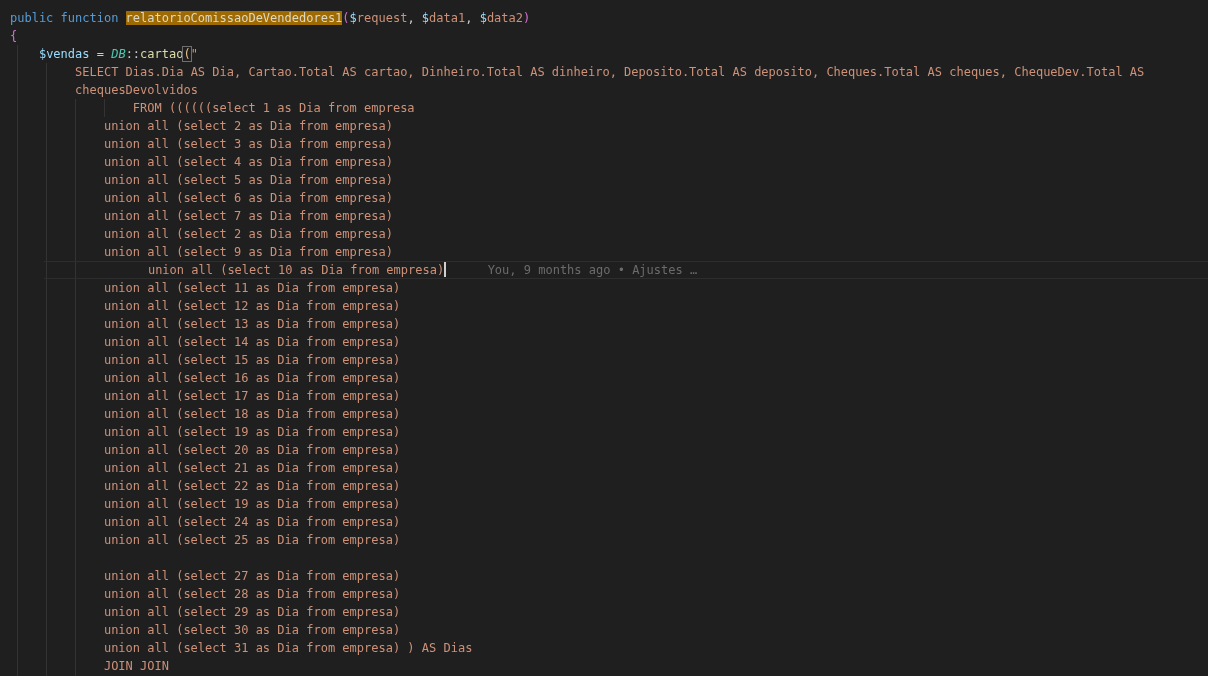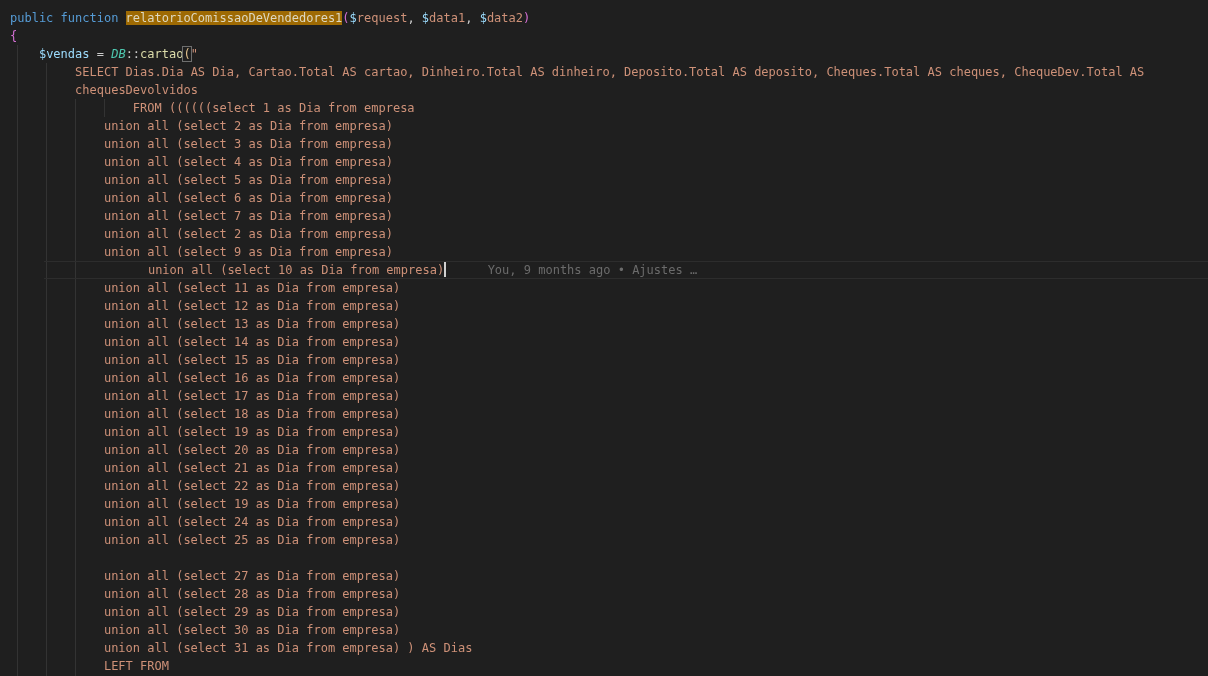--- a/index.html
+++ b/index.html
@@ -74,15 +74,15 @@
       <div class="line"><span>             </span><span class="tk-str">union all (select 22 as Dia from empresa)</span></div>
       <div class="line"><span>             </span><span class="tk-str">union all (select 19 as Dia from empresa)</span></div>
       <div class="line"><span>             </span><span class="tk-str">union all (select 24 as Dia from empresa)</span></div>
       <div class="line"><span>             </span><span class="tk-str">union all (select 25 as Dia from empresa)</span></div>
       <div class="line"><span>             </span></div>
       <div class="line"><span>             </span><span class="tk-str">union all (select 27 as Dia from empresa)</span></div>
       <div class="line"><span>             </span><span class="tk-str">union all (select 28 as Dia from empresa)</span></div>
       <div class="line"><span>             </span><span class="tk-str">union all (select 29 as Dia from empresa)</span></div>
       <div class="line"><span>             </span><span class="tk-str">union all (select 30 as Dia from empresa)</span></div>
       <div class="line"><span>             </span><span class="tk-str">union all (select 31 as Dia from empresa) ) AS Dias</span></div>
-      <div class="line"><span>             </span><span class="tk-str">LEFT FROM</span></div>
+      <div class="line"><span>             </span><span class="tk-str">JOIN JOIN</span></div>
     </div>
 </div>
 
 </body></html>

